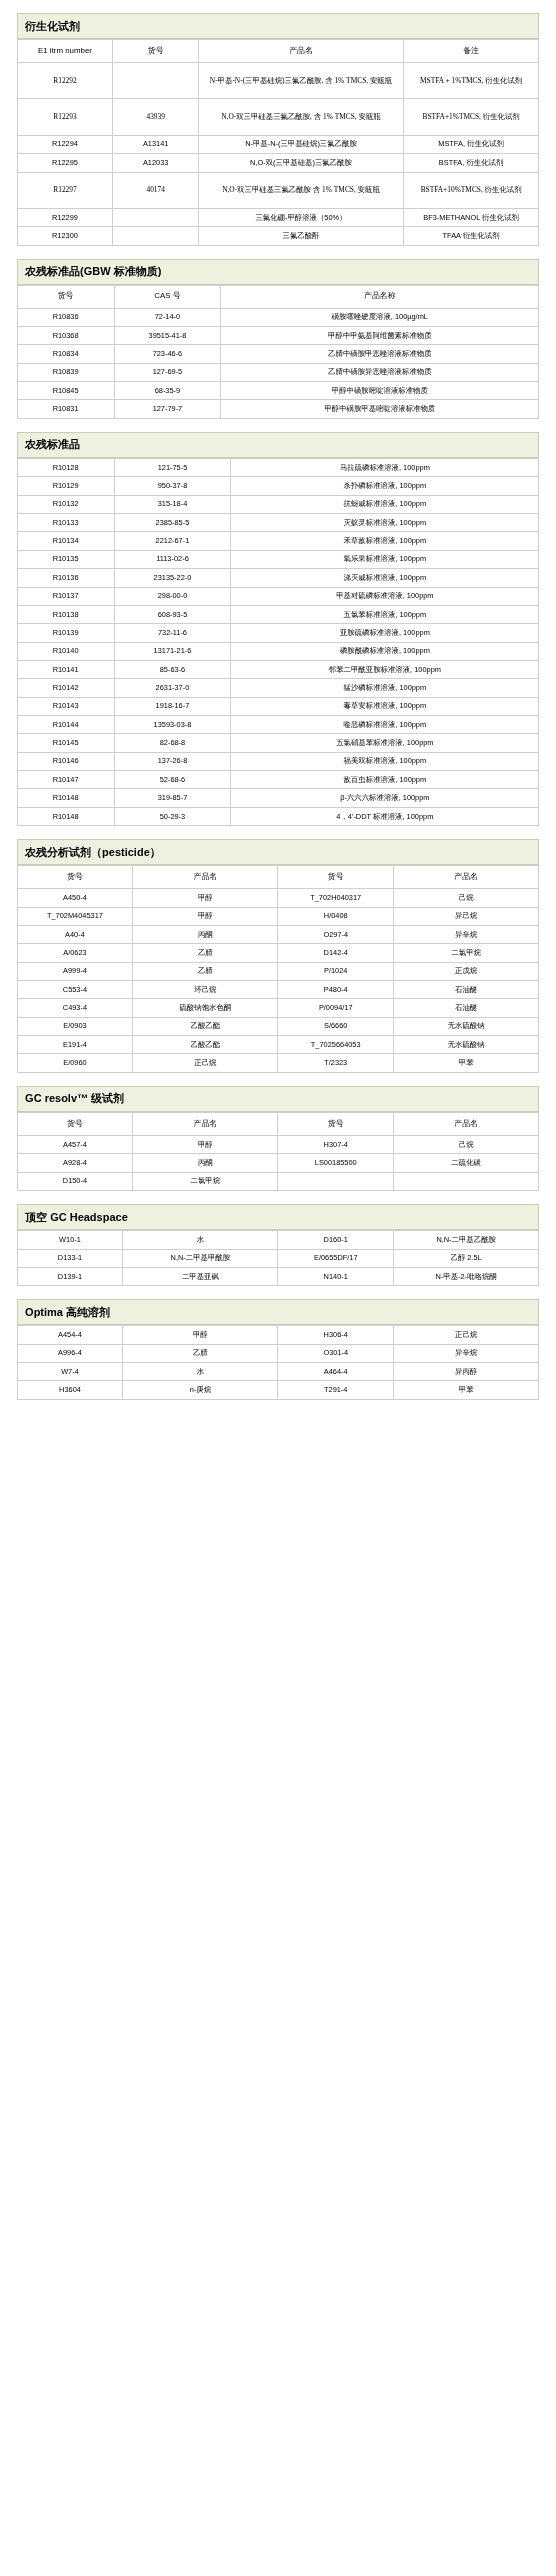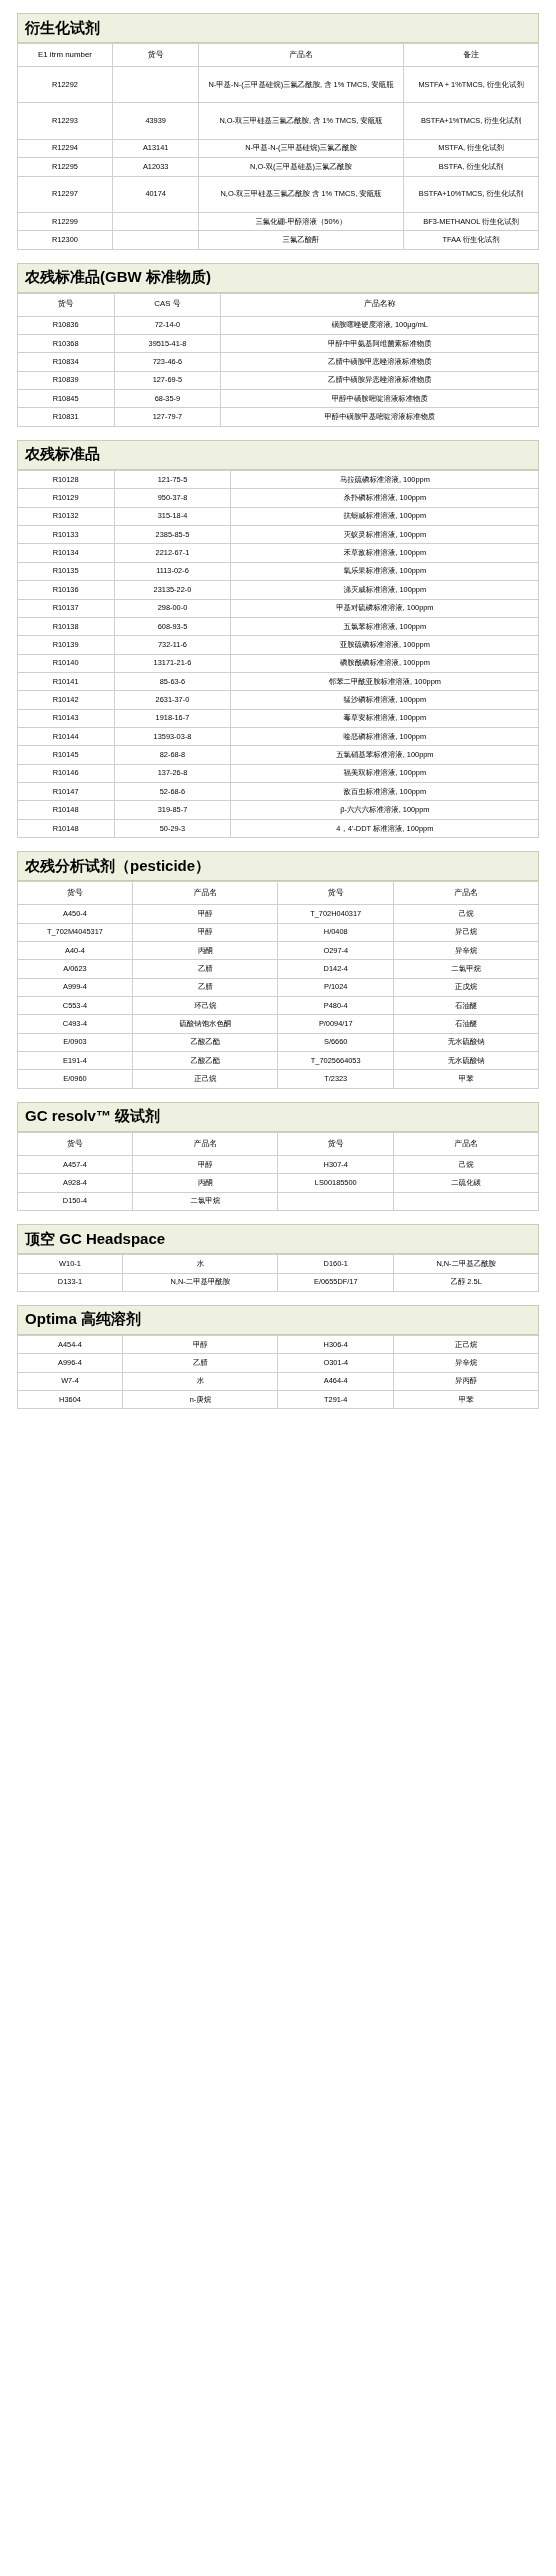--- a/index.html
+++ b/index.html
@@ -1,23 +1,23 @@
 <!DOCTYPE html>
 <html style="font-size:15px"><head>
 <meta charset="utf-8">
 <style>
   html,body{margin:0;padding:0;background:#fff;}
   body{width:556px;font-family:"Liberation Sans","DejaVu Sans",sans-serif;color:#000;}
   .page{width:556px;padding:13px 16.7px 18.5px 16.7px;box-sizing:border-box;}
   .section{margin-bottom:13px;}
-  .sec-title{background:#eef0e0;border:0.9px solid #c9cdb4;font-size:15px;font-weight:bold;padding:4.6px 7.4px;box-sizing:border-box;}
+  .sec-title{background:#eef0e0;border:0.9px solid #c9cdb4;font-size:11px;font-weight:bold;padding:4.6px 7.4px;box-sizing:border-box;}
   table{width:100%;border-collapse:collapse;table-layout:fixed;}
   td,th{border:0.9px solid #cfcfcf;font-size:7.4px;text-align:center;vertical-align:middle;padding:3.7px 2.8px;line-height:1.35;word-break:break-all;}
   .hdr td{font-size:7.9px;padding:5.6px 2.8px;}
-  .tall td{height:28px;}
+  .tall td{height:28px;font-family:Liberation Serif, serif;}
   .sec-title.gcr{font-style:normal;}
 </style>
 </head>
 <body>
 
 <div class="page">
 
   <div class="section">
     <div class="sec-title">衍生化试剂</div>
     <table>
@@ -340,20 +340,26 @@
         <td style="width:30%">水</td>
         <td style="width:22%">D160-1</td>
         <td style="width:28%">N,N-二甲基乙酰胺</td>
       </tr>
       <tr>
         <td>D133-1</td>
         <td>N,N-二甲基甲酰胺</td>
         <td>E/0655DF/17</td>
         <td>乙醇 2.5L</td>
       </tr>
+      <tr>
+        <td>D139-1</td>
+        <td>二甲基亚砜</td>
+        <td>N140-1</td>
+        <td>N-甲基-2-吡咯烷酮</td>
+      </tr>
     </tbody>
       </table>
   </div>
 
   <div class="section">
     <div class="sec-title">Optima 高纯溶剂</div>
     <table>
       <tbody>
           <tr>
         <td style="width:20%">A454-4</td>

